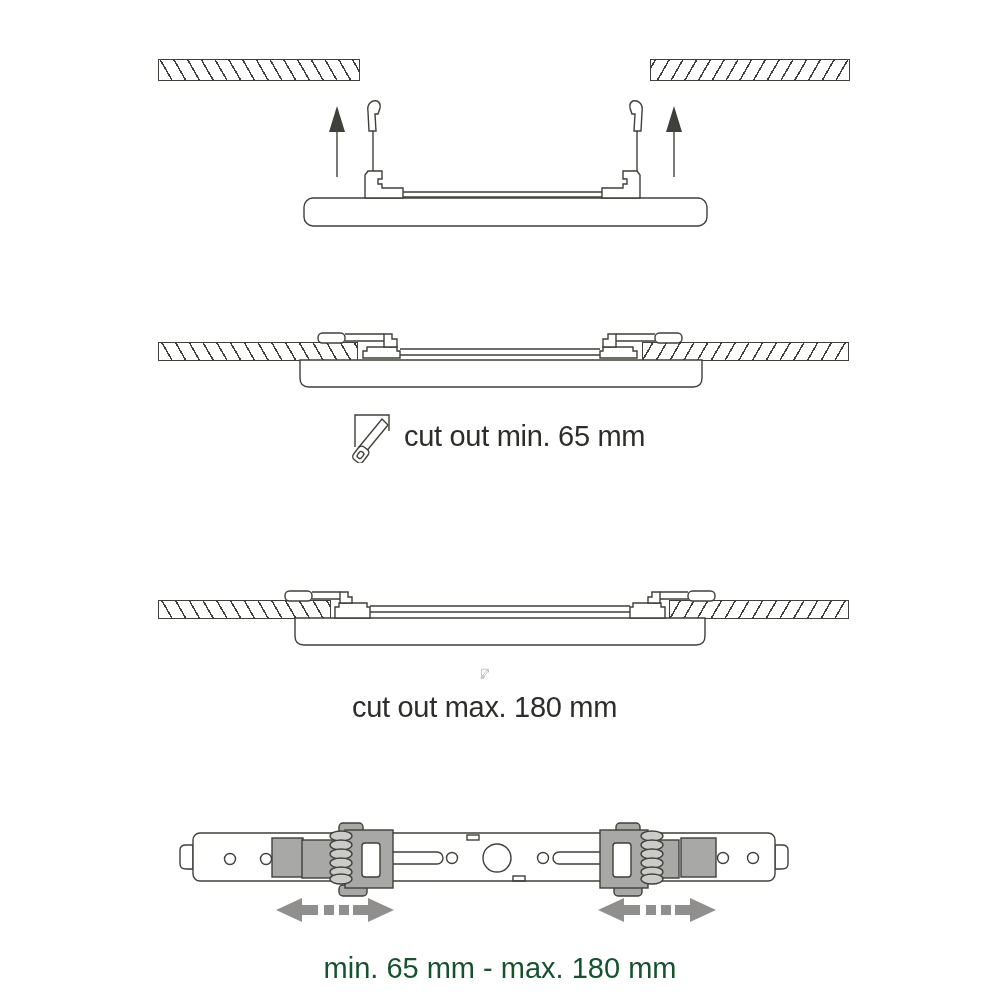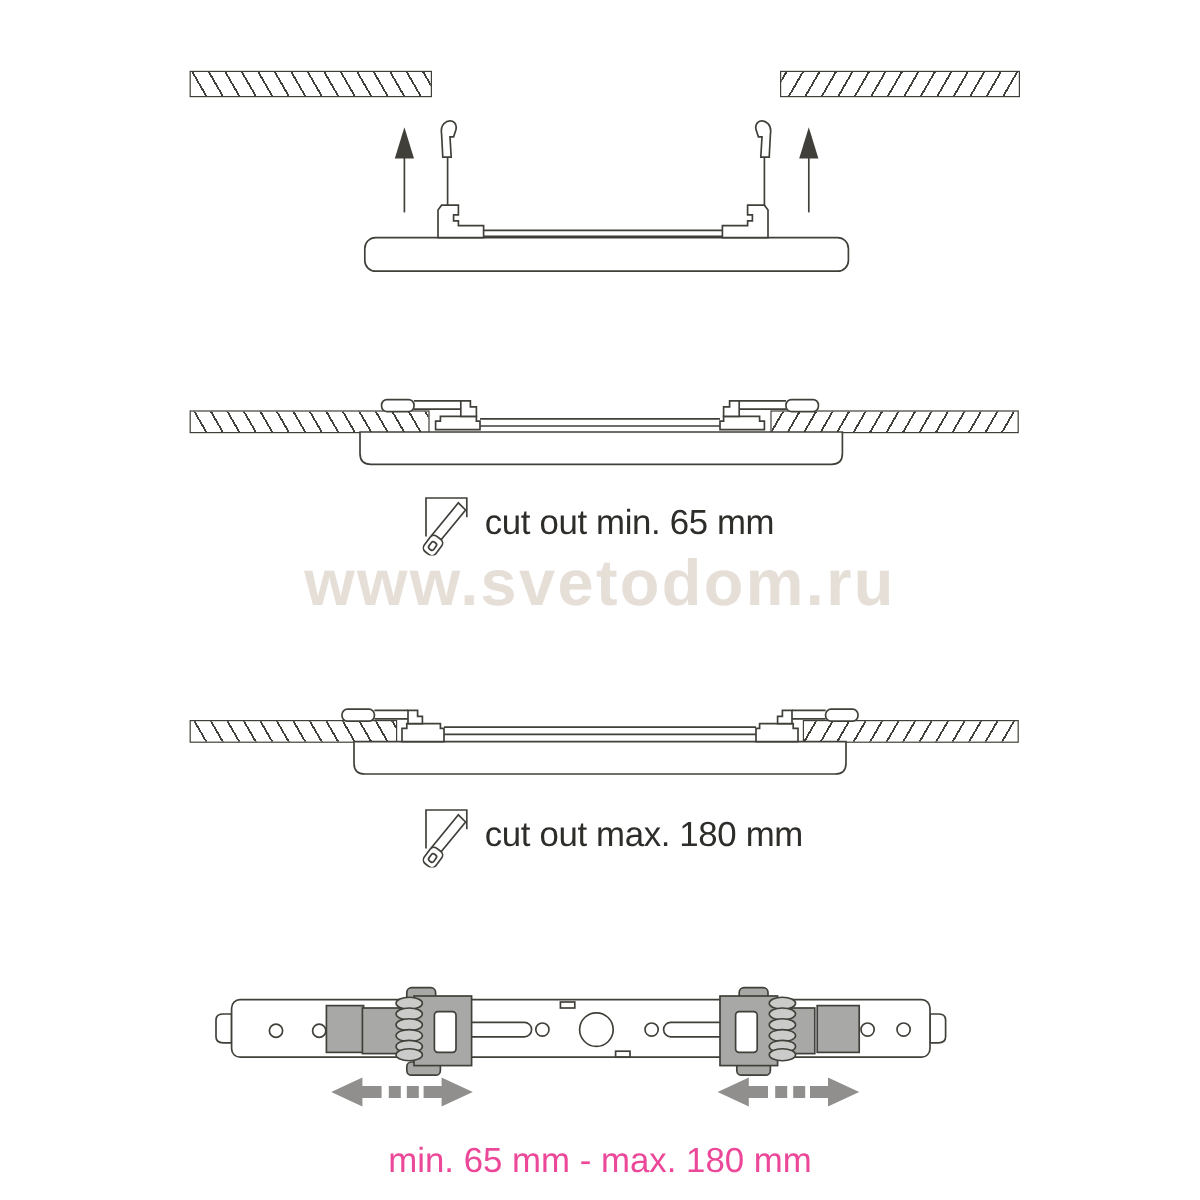--- a/index.html
+++ b/index.html
@@ -13,36 +13,35 @@
   .wfill{stroke:#413f39;stroke-width:1.4;fill:#ffffff;}
   .dfill{fill:#413f39;stroke:none;}
   .gray{stroke:#413f39;stroke-width:1.4;fill:#a8a8a6;}
   .coil{stroke:#413f39;stroke-width:1.3;fill:#cbcbc9;}
   .garrow{fill:#908f8d;stroke:none;}
   .label-row{position:absolute;display:flex;align-items:center;gap:12px;height:56px;}
   .label-text{font-size:29px;letter-spacing:-0.3px;color:#2e2d2a;white-space:nowrap;}
   .watermark{position:absolute;left:0;top:455px;width:1000px;text-align:center;
              font-size:54px;font-weight:bold;letter-spacing:2px;color:#e5dfd8;}
   .bottom-label{position:absolute;left:0;top:952px;width:1000px;text-align:center;
-                font-size:29px;color:#ec4899;}
+                font-size:29px;color:#14532d;}
   .saw{width:40px;height:54px;}
 </style>
 </head>
 <body>
 
 <div class="canvas">
 
   <div class="panel hatch-l" style="left:158px;top:59px;width:202px;height:22px;"></div>
   <div class="panel hatch-r" style="left:650px;top:59px;width:200px;height:22px;"></div>
   <div class="panel hatch-l" style="left:158px;top:342px;width:200px;height:19px;"></div>
   <div class="panel hatch-r" style="left:642px;top:342px;width:207px;height:19px;"></div>
   <div class="panel hatch-l" style="left:158px;top:600px;width:173px;height:19px;"></div>
   <div class="panel hatch-r" style="left:669px;top:600px;width:180px;height:19px;"></div>
 
-  <div class="watermark">www.svetodom.ru</div>
 
   <svg class="art" width="1000" height="1000" viewBox="0 0 1000 1000">
 
     <g>
       <rect class="wfill" x="304" y="198" width="403" height="28" rx="9"></rect>
       <path class="stroke" d="M403,192 H602 M403,197 H602"></path>
       <path class="wfill" d="M365,198 V175 L368,171 H382 V179 H378 V184 H382 V188 H403 V198 Z"></path>
       <path class="wfill" d="M640,198 V175 L637,171 H623 V179 H627 V184 H623 V188 H602 V198 Z"></path>
       <line class="stroke" x1="373" y1="131" x2="373" y2="171"></line>
       <line class="stroke" x1="637" y1="131" x2="637" y2="171"></line>
@@ -139,21 +138,21 @@
       <line class="stroke" x1="32" y1="13" x2="10" y2="41"></line>
       <polygon class="wfill" points="30,10 36,16 13,44 7,38"></polygon>
       <g transform="rotate(37 10 44)">
         <rect class="wfill" x="4" y="38" width="12" height="16" rx="4"></rect>
         <rect class="stroke" x="7.5" y="43" width="5" height="7" rx="2"></rect>
       </g>
     </svg>
     <span class="label-text">cut out min. 65 mm</span>
   </div>
 
-  <div class="label-row" style="left:352px;top:668px;">
+  <div class="label-row" style="left:352px;top:668px;flex-direction:column;">
     <svg class="saw" viewBox="0 0 40 54">
       <path class="stroke" d="M3,38 V6 H37 V22"></path>
       <line class="stroke" x1="32" y1="13" x2="10" y2="41"></line>
       <polygon class="wfill" points="30,10 36,16 13,44 7,38"></polygon>
       <g transform="rotate(37 10 44)">
         <rect class="wfill" x="4" y="38" width="12" height="16" rx="4"></rect>
         <rect class="stroke" x="7.5" y="43" width="5" height="7" rx="2"></rect>
       </g>
     </svg>
     <span class="label-text">cut out max. 180 mm</span>

